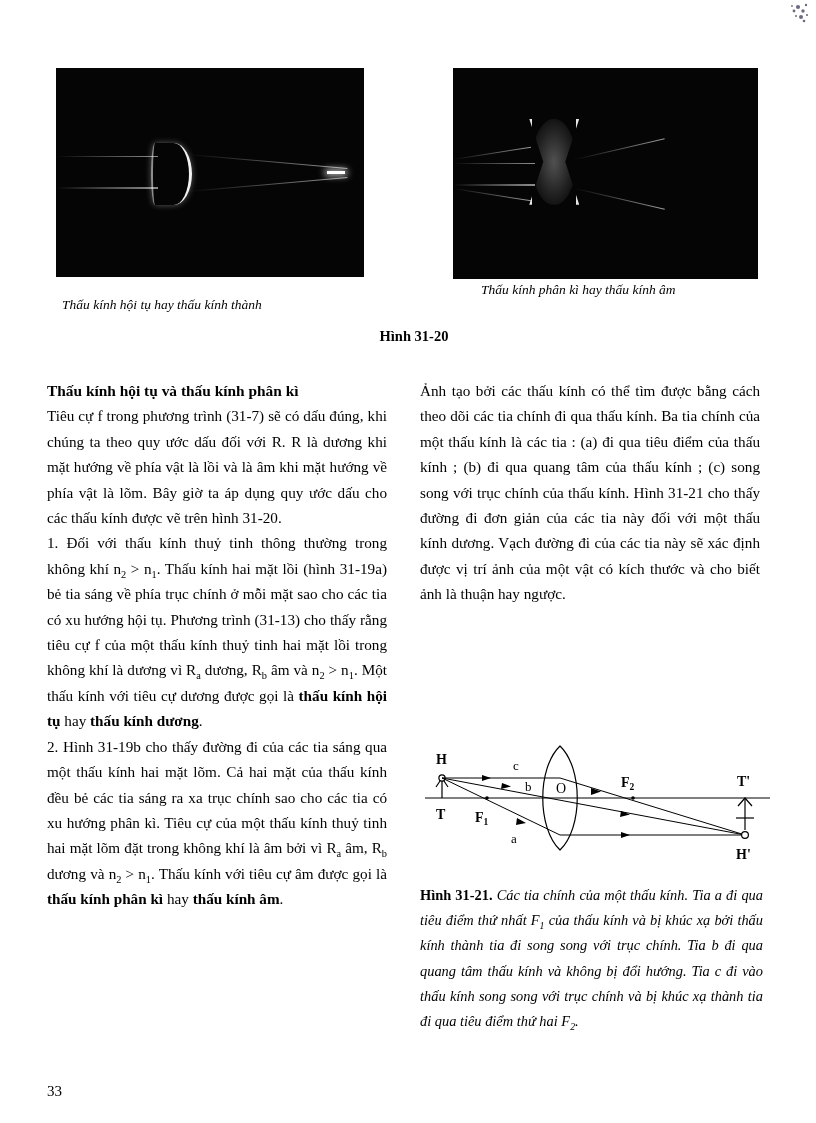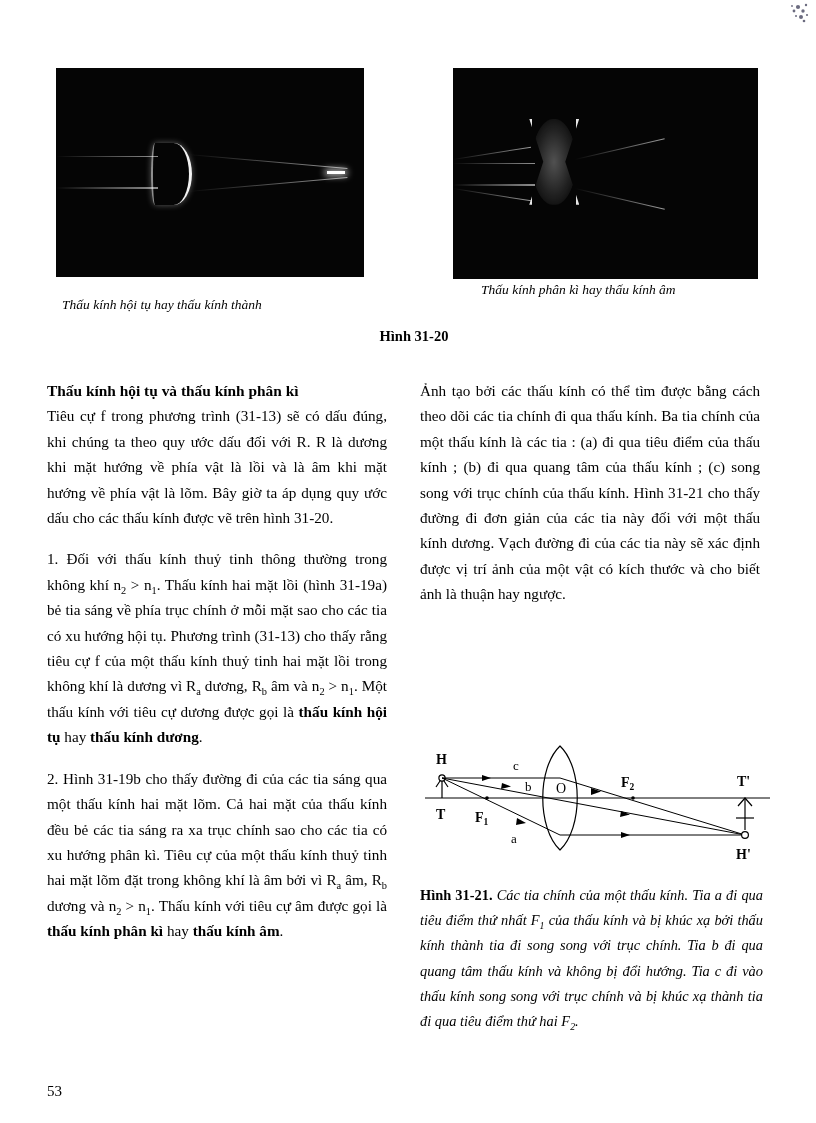--- a/index.html
+++ b/index.html
@@ -122,21 +122,21 @@
     width: 340px;
     font-size: 15.2px;
     line-height: 25.4px;
     text-align: justify;
     text-justify: inter-word;
   }
   .col-left  { left: 47px; }
   .col-right { left: 420px; }
 
   .col p { margin: 0; }
-  .col p + p { margin-top: 16px; }
+  .col p + p { margin-top: 0px; }
 
   h2.subhead {
     margin: 0 0 0 0;
     font-size: 15.4px;
     line-height: 25.4px;
     font-weight: bold;
   }
 
   .ital { }
   .bold { font-weight: bold; }
@@ -234,21 +234,21 @@
 </div>
 
 <div class="cap-italic cap-left">Thấu kính hội tụ hay thấu kính thành</div>
 <div class="cap-italic cap-right">Thấu kính phân kì hay thấu kính âm</div>
 <div class="fig-number-20">Hình 31-20</div>
 
 <div class="col col-left">
 
   <h2 class="subhead">Thấu kính hội tụ và thấu kính phân kì</h2>
 
-  <p><span>Tiêu cự f trong phương trình (31-13) sẽ có dấu đúng, khi chúng ta theo quy ước dấu đối với R. </span><span class="ital">R là dương khi mặt hướng về phía vật là lồi và là âm khi mặt hướng về phía vật là lõm</span><span>. Bây giờ ta áp dụng quy ước dấu cho các thấu kính được vẽ trên hình 31-20.</span></p>
+  <p><span>Tiêu cự f trong phương trình (31-7) sẽ có dấu đúng, khi chúng ta theo quy ước dấu đối với R. </span><span class="ital">R là dương khi mặt hướng về phía vật là lồi và là âm khi mặt hướng về phía vật là lõm</span><span>. Bây giờ ta áp dụng quy ước dấu cho các thấu kính được vẽ trên hình 31-20.</span></p>
 
   <p><span>1. Đối với thấu kính thuỷ tinh thông thường trong không khí n</span><sub>2</sub><span> &gt; n</span><sub>1</sub><span>. Thấu kính hai mặt lồi (hình 31-19a) bẻ tia sáng về phía trục chính ở mỗi mặt sao cho các tia có xu hướng hội tụ. Phương trình (31-13) cho thấy rằng tiêu cự f của một thấu kính thuỷ tinh hai mặt lồi trong không khí là dương vì R</span><sub>a</sub><span> dương, R</span><sub>b</sub><span> âm và n</span><sub>2</sub><span> &gt; n</span><sub>1</sub><span>. Một thấu kính với tiêu cự dương được gọi là </span><span class="bold">thấu kính hội tụ</span><span> hay </span><span class="bold">thấu kính dương</span><span>.</span></p>
 
   <p><span>2. Hình 31-19b cho thấy đường đi của các tia sáng qua một thấu kính hai mặt lõm. Cả hai mặt của thấu kính đều bẻ các tia sáng ra xa trục chính sao cho các tia có xu hướng phân kì. Tiêu cự của một thấu kính thuỷ tinh hai mặt lõm đặt trong không khí là âm bởi vì R</span><sub>a</sub><span> âm, R</span><sub>b</sub><span> dương và n</span><sub>2</sub><span> &gt; n</span><sub>1</sub><span>. Thấu kính với tiêu cự âm được gọi là </span><span class="bold">thấu kính phân kì</span><span> hay </span><span class="bold">thấu kính âm</span><span>.</span></p>
 </div>
 
 <div class="col col-right">
   <p><span>Ảnh tạo bởi các thấu kính có thể tìm được bằng cách theo dõi các tia chính đi qua thấu kính. </span><span class="ital">Ba tia chính</span><span> của một thấu kính là các tia : (a) đi qua tiêu điểm của thấu kính ; (b) đi qua quang tâm của thấu kính ; (c) song song với trục chính của thấu kính. Hình 31-21 cho thấy đường đi đơn giản của các tia này đối với một thấu kính dương. Vạch đường đi của các tia này sẽ xác định được vị trí ảnh của một vật có kích thước và cho biết ảnh là thuận hay ngược.</span></p>
 </div>
 
@@ -299,13 +299,13 @@
     <text x="100" y="49" font-family="Liberation Serif, serif" font-size="13">b</text>
     <text x="86" y="101" font-family="Liberation Serif, serif" font-size="13">a</text>
 
     <text x="312" y="44" font-family="Liberation Serif, serif" font-size="14" font-weight="bold">T'</text>
     <text x="311" y="117" font-family="Liberation Serif, serif" font-size="14" font-weight="bold">H'</text>
   </svg>
 </div>
 
 <div class="fig21-caption"><span class="lead">Hình 31-21.</span><span> Các tia chính của một thấu kính. Tia a đi qua tiêu điểm thứ nhất F</span><sub>1</sub><span> của thấu kính và bị khúc xạ bởi thấu kính thành tia đi song song với trục chính. Tia b đi qua quang tâm thấu kính và không bị đổi hướng. Tia c đi vào thấu kính song song với trục chính và bị khúc xạ thành tia đi qua tiêu điểm thứ hai F</span><sub>2</sub><span>.</span></div>
 
-<div class="page-number">53</div>
+<div class="page-number">33</div>
 
 </body></html>

